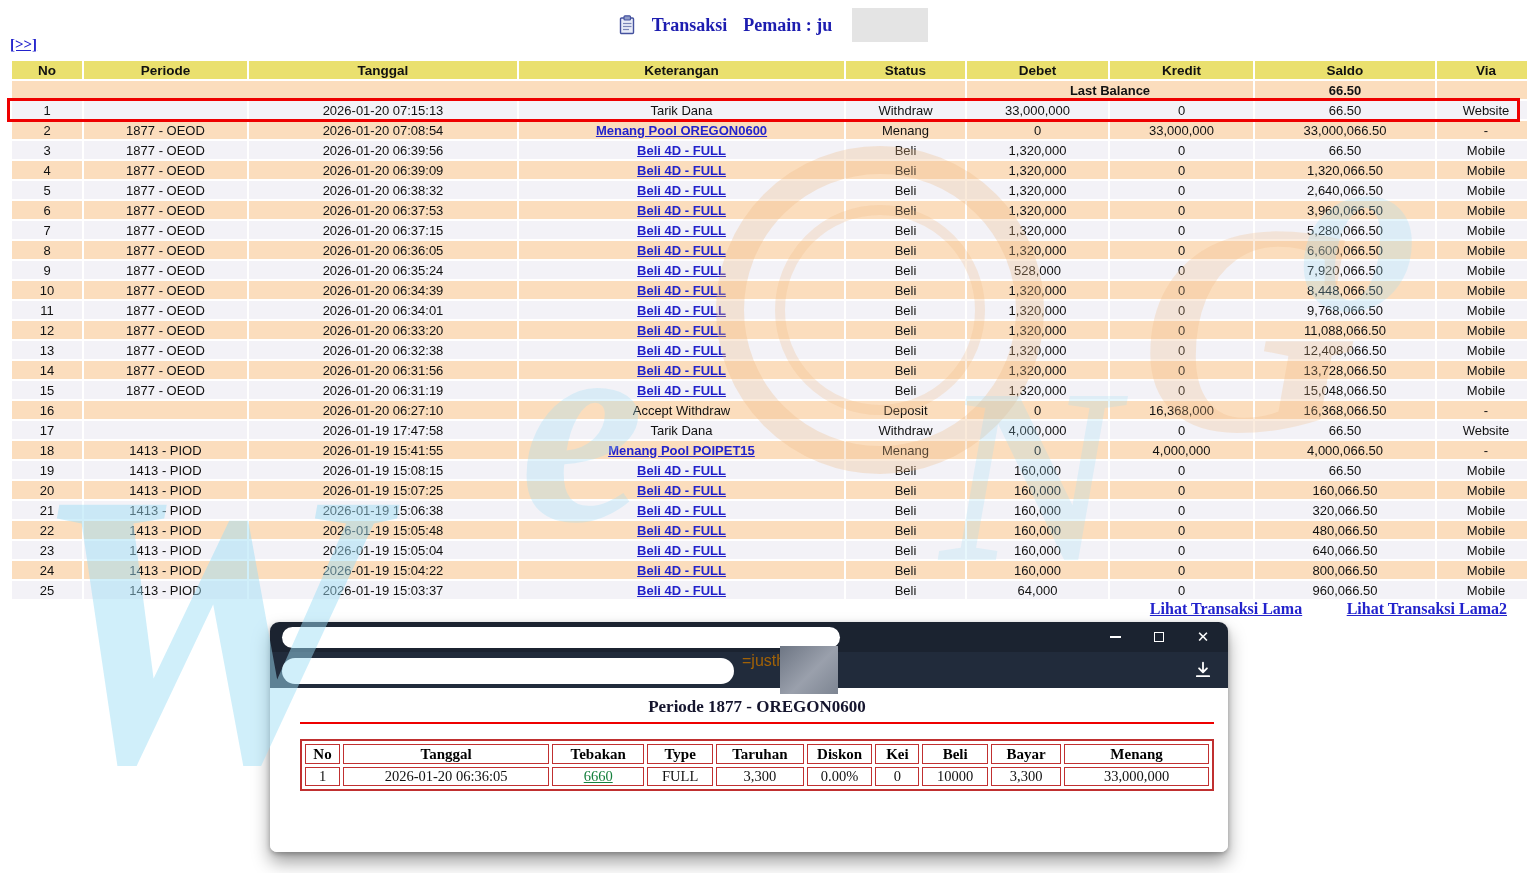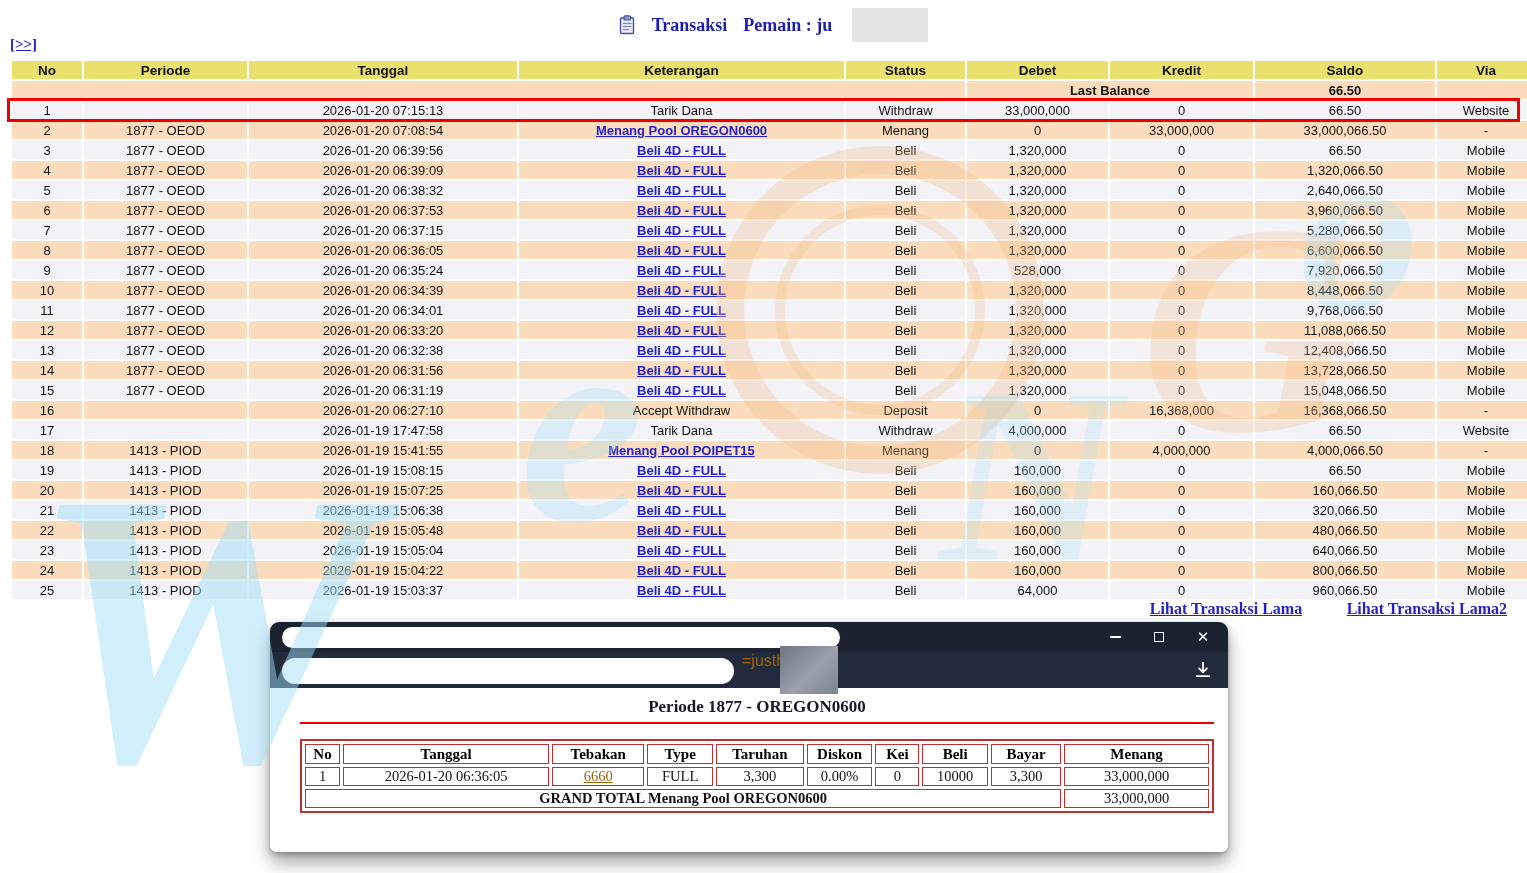--- a/index.html
+++ b/index.html
@@ -66,21 +66,21 @@
 
   table.bet { width:calc(100% - 28px); margin:15px 14px 0 14px; table-layout:fixed;
               border-collapse:separate; border-spacing:3px; border:2px solid #C03030;
               font-family:"Liberation Serif",serif; }
   table.bet th { border:1px solid #C03030; background:#fff; font-weight:bold; font-size:15px;
                  height:20px; text-align:center; overflow:hidden; white-space:nowrap; }
   table.bet td { border:1px solid #C03030; background:#fff; font-size:14.5px; height:19px;
                  text-align:center; overflow:hidden; white-space:nowrap; color:#111; }
   table.bet td.grey { background:#B3A7A7; }
   table.bet td.boldc { font-weight:bold; }
-  a.bet-link { color:#a16207; text-decoration:underline; cursor:pointer; }
+  a.bet-link { color:#15803d; text-decoration:underline; cursor:pointer; }
 
   
   .watermark { position:absolute; inset:0; z-index:40; pointer-events:none; }
 </style>
 </head>
 <body>
 
 <div class="page">
 
   <div class="hdr">
@@ -475,24 +475,20 @@
   <td>2026-01-20 06:36:05</td>
   <td><a class="bet-link">6660</a></td>
   <td>FULL</td>
   <td>3,300</td>
   <td>0.00%</td>
   <td>0</td>
   <td>10000</td>
   <td>3,300</td>
   <td>33,000,000</td>
             </tr>
-            <tr>
-  <td colspan="9" class="boldc">GRAND TOTAL  Menang Pool OREGON0600</td>
-  <td>33,000,000</td>
-            </tr>
           </tbody>
       </table>
     </div>
   </div>
 
   <svg class="watermark" width="1527" height="873" viewBox="0 0 1527 873">
     <g font-family="Liberation Serif, serif" font-style="italic" font-weight="bold">
       <circle cx="880" cy="310" r="150" fill="none" stroke="#F0BA84" stroke-width="28" opacity="0.30"></circle>
       <circle cx="880" cy="310" r="100" fill="none" stroke="#F0BA84" stroke-width="10" opacity="0.26"></circle>
       <text x="30" y="760" font-size="390" fill="#9EDEF6" opacity="0.48">W</text>

